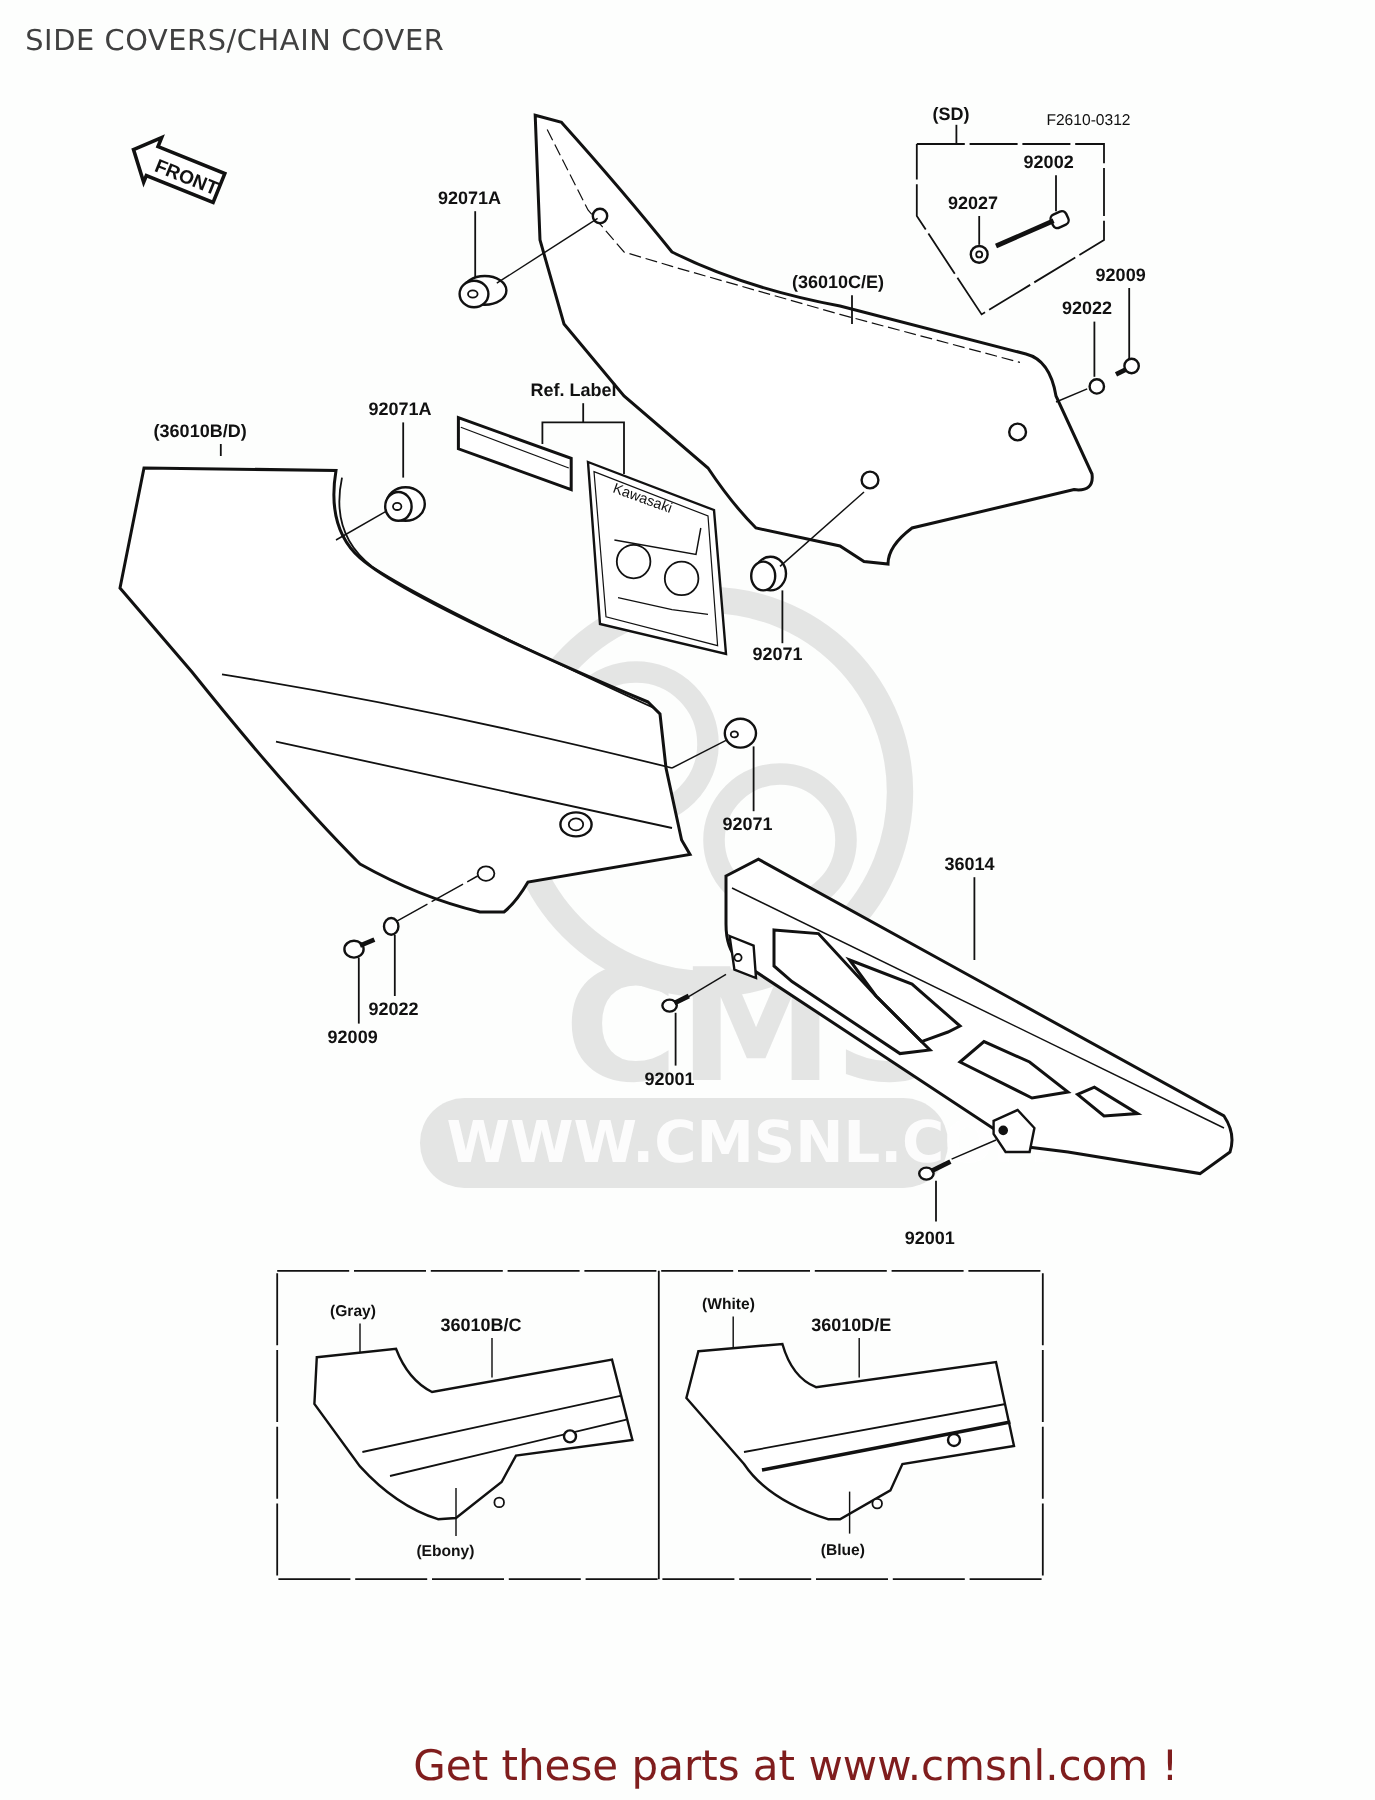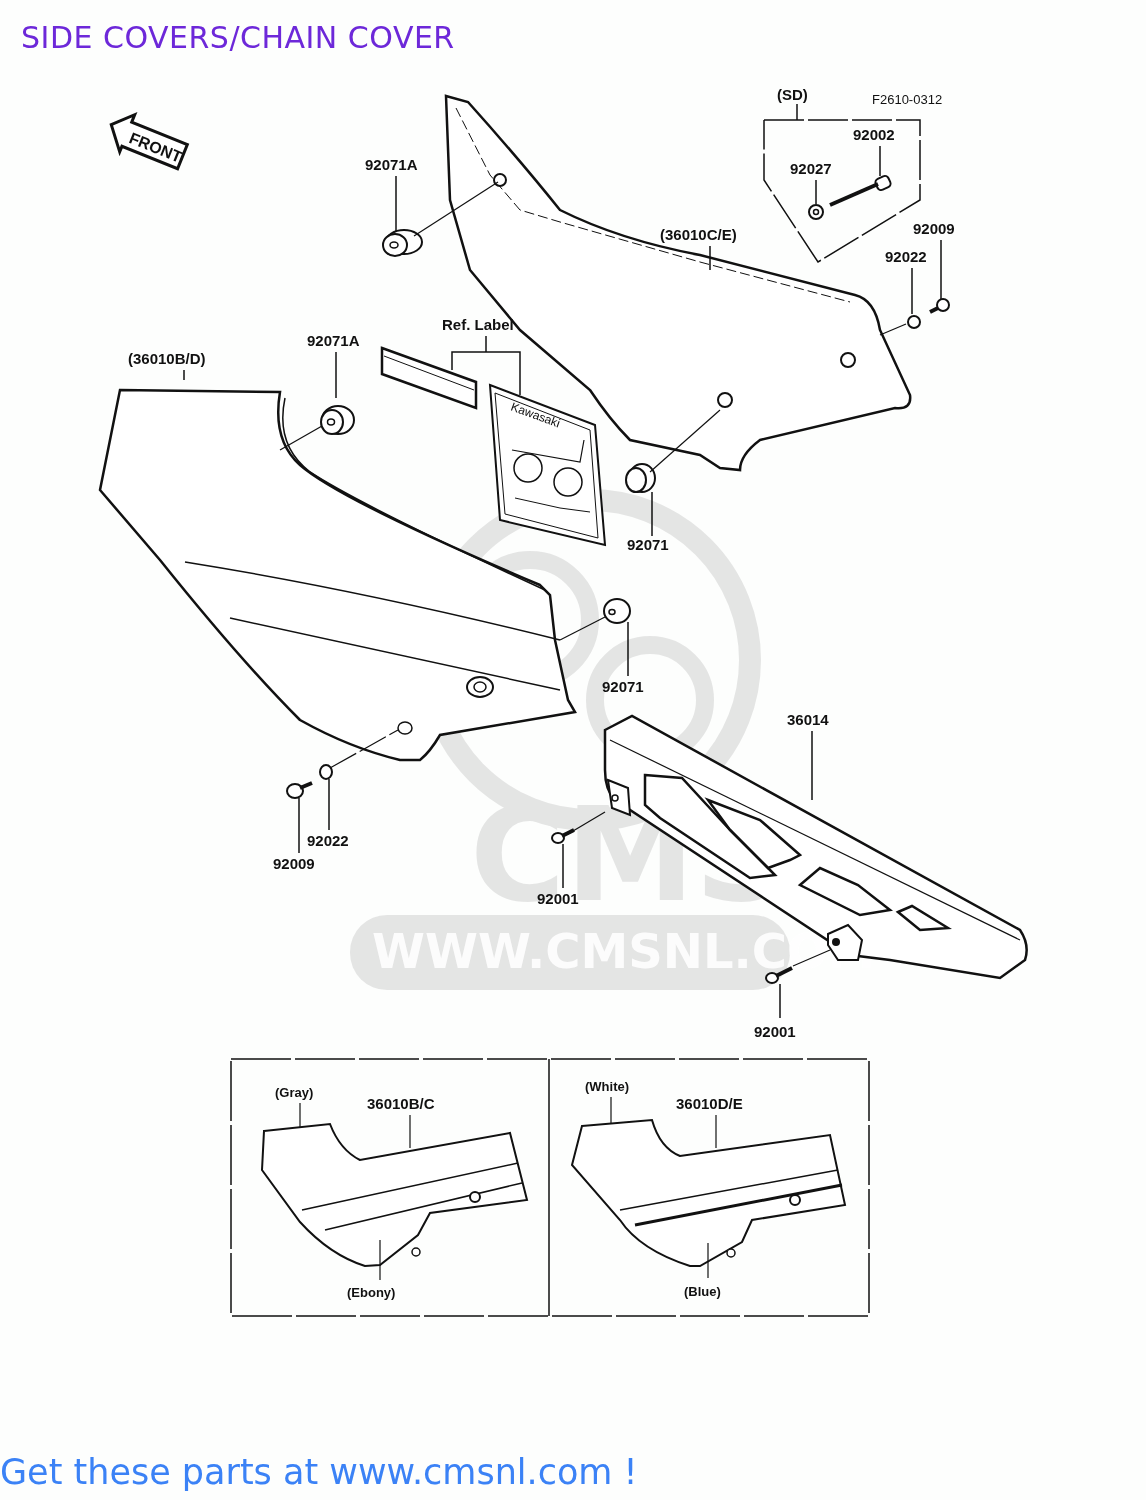--- a/index.html
+++ b/index.html
@@ -1,21 +1,21 @@
 <!DOCTYPE html>
 <html><head>
   <meta charset="utf-8">
   <style>
     html, body { margin: 0; padding: 0; background: #fdfefd; }
     body { width: 1146px; height: 1500px; position: relative; overflow: hidden; font-family: "DejaVu Sans", sans-serif; }
-    .page-title { position: absolute; left: 21px; top: 20px; font-size: 30px; color: #6d28d9; letter-spacing: 0.5px; font-family: "DejaVu Sans", sans-serif; }
+    .page-title { position: absolute; left: 21px; top: 20px; font-size: 24px; color: #404040; letter-spacing: 0.5px; font-family: "DejaVu Sans", sans-serif; }
     .diagram { position: absolute; left: 0; top: 0; width: 1146px; height: 1500px; }
     .lbl { font-family: "Liberation Sans", sans-serif; font-size: 15px; fill: #111; font-weight: bold; }
     .lbl-sm { font-family: "Liberation Sans", sans-serif; font-size: 13px; fill: #111; }
-    .footer { position: absolute; left: 0; width: 982px; top: 1452px; text-align: left; font-size: 35px; color: #3b82f6; font-family: "DejaVu Sans", sans-serif; }
+    .footer { position: absolute; left: 0; width: 982px; top: 1452px; text-align: right; font-size: 35px; color: #7f1d1d; font-family: "DejaVu Sans", sans-serif; }
     .wm-text { font-family: "DejaVu Sans", sans-serif; font-weight: bold; font-size: 48px; fill: #ffffff; }
   </style>
 </head>
 <body>
 
 <div class="page-title">SIDE COVERS/CHAIN COVER</div>
 
 <svg class="diagram" viewBox="0 0 1146 1500" xmlns="http://www.w3.org/2000/svg">
 
   <g opacity="0.18">

